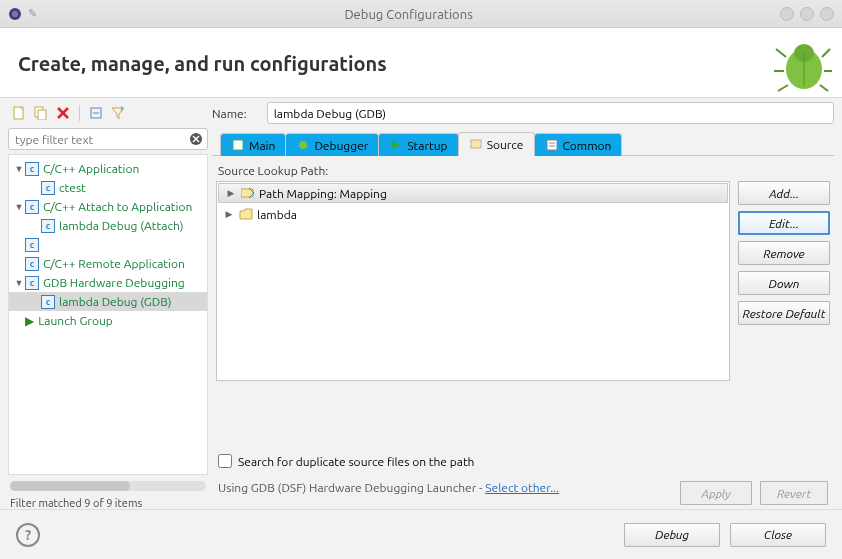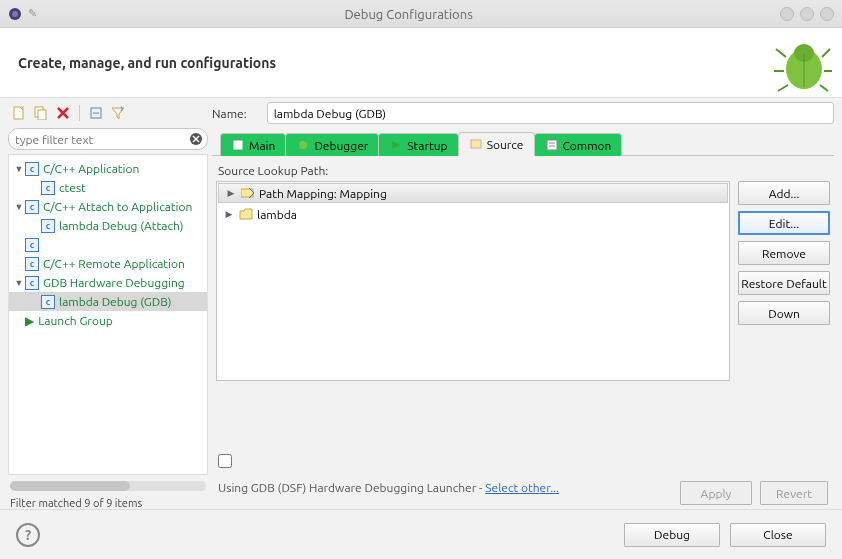--- a/index.html
+++ b/index.html
@@ -7,35 +7,35 @@
 
 
 .titlebar { height: 28px; background: linear-gradient(#e8e8e8,#dedede); display:flex; align-items:center; padding:0 8px; border-bottom:1px solid #cfcfcf; }
 .titlebar .left-icons { display:flex; gap:6px; align-items:center; }
 .titlebar .title { flex:1; text-align:center; color:#666; font-size:13px; }
 .titlebar .right-icons { display:flex; gap:6px; }
 .wbtn { width:14px; height:14px; border-radius:50%; background:#d4d4d4; border:1px solid #bbb; }
 
 
 .header { height:70px; display:flex; align-items:center; padding:0 18px; background:#fff; border-bottom:1px solid #ddd; position:relative; border-top:1px solid #fff;}
-.header h1 { font-size:14px; font-weight:bold; color:#333; }
+.header h1 { font-size:20px; font-weight:bold; color:#333; }
 .bug { position:absolute; right:10px; top:8px; }
 
 
 .main { display:flex; height: calc(559px - 28px - 70px - 50px); padding:4px 8px 0 8px; gap:4px; }
 .leftpane { width:200px; display:flex; flex-direction:column; }
 .rightpane { flex:1; display:flex; flex-direction:column; }
 
 
 .toolbar { display:flex; align-items:center; gap:4px; padding:2px 0 6px 2px; }
 .tb-sep { width:1px; height:16px; background:#ccc; margin:0 3px; }
 .tb-btn { width:18px; height:18px; display:flex; align-items:center; justify-content:center; cursor:pointer; }
 
 .filter-wrap { position:relative; margin-bottom:4px; }
-.filter { width:100%; height:22px; border:1px solid #c8c8c8; border-radius:10px; padding:0 38px 0 6px; color:#888; background:#fff; }
+.filter { width:100%; height:22px; border:1px solid #c8c8c8; border-radius:3px; padding:0 38px 0 6px; color:#888; background:#fff; }
 .filter-clear { position:absolute; right:4px; top:3px; width:16px; height:16px; display:flex; align-items:center; justify-content:center; cursor:pointer; }
 
 
 .tree { flex:1; background:#fff; border:1px solid #ddd; overflow-y:auto; overflow-x:auto; padding:4px 0; }
 .tree-row { display:flex; align-items:center; height:19px; padding:0 4px; white-space:nowrap; cursor:pointer; }
 .tree-row.selected { background:#d8d8d8; }
 .tw { width:12px; display:inline-flex; justify-content:center; color:#666; font-size:9px;}
 .c-icon { display:inline-flex; width:14px; height:14px; border:1px solid #3a7fc4; color:#3a7fc4; font-weight:bold; font-size:9px; align-items:center; justify-content:center; margin-right:4px; background:#eaf3fb; }
 .tree-label { color:#15803d; }
 .indent1 { padding-left:16px; }
@@ -46,32 +46,32 @@
 .scroll-thumb { position:absolute; left:0; top:0; height:10px; width:120px; background:#c6c6c6; border-radius:5px; }
 
 .filter-status { font-size:11px; color:#444; padding:4px 2px 0 2px; }
 
 
 .name-row { display:flex; align-items:center; gap:20px; margin:0 0 6px 0; }
 .name-row label { color:#333; }
 .name-input { flex:1; height:22px; border:1px solid #c8c8c8; border-radius:3px; padding:0 6px; background:#fff; }
 
 .tabbar { display:flex; align-items:flex-end; height:26px; border-bottom:1px solid #c5c5c5; padding-left:8px; gap:0; }
-.tab { display:flex; align-items:center; gap:4px; padding:4px 10px; border:1px solid #c5c5c5; border-bottom:none; background:#22c55e; border-top-left-radius:4px; border-top-right-radius:4px; margin-right:-1px; cursor:pointer; position:relative; top:1px;}
+.tab { display:flex; align-items:center; gap:4px; padding:4px 10px; border:1px solid #c5c5c5; border-bottom:none; background:#0ea5e9; border-top-left-radius:4px; border-top-right-radius:4px; margin-right:-1px; cursor:pointer; position:relative; top:1px;}
 .tab.active { background:#f2f2f2; border-bottom:1px solid #f2f2f2; }
 .tab span.icon { width:14px; height:14px; display:inline-flex; align-items:center; justify-content:center; }
 
 .panel-body { flex:1; display:flex; flex-direction:column; padding:6px 4px 0 4px; }
 .panel-label { color:#333; margin:2px 0 4px 2px; }
 .src-area { display:flex; gap:8px; flex:1; }
 .src-list { flex:1; background:#fff; border:1px solid #c6c6c6; height:200px; }
 .src-row { display:flex; align-items:center; height:20px; padding:0 6px; gap:4px; cursor:pointer; }
 .src-row.sel { background:linear-gradient(#f4f4f4,#e0e0e0); border:1px solid #c9c9c9; margin:1px; }
 .src-btns { display:flex; flex-direction:column; gap:6px; width:92px; }
-.btn { height:24px; border:1px solid #b5b5b5; border-radius:1px; background:linear-gradient(#fdfdfd,#e8e8e8); cursor:pointer; }
+.btn { height:24px; border:1px solid #b5b5b5; border-radius:1px; background:linear-gradient(#fdfdfd,#e8e8e8); cursor:pointer;font-style:italic; }
 .btn:disabled { color:#999; background:#eee; cursor:default; }
 .btn.primary-sel { border:2px solid #4a90d9; background:linear-gradient(#fdfdfd,#e4eefb); }
 
 .checkbox-row { display:flex; align-items:center; gap:6px; margin:10px 0 8px 2px; }
 .checkbox-row input { width:14px; height:14px; }
 
 .launcher-row { display:flex; justify-content:space-between; padding:4px 2px; border-top:1px solid #ddd0; }
 .launcher-row .txt { color:#555; }
 .launcher-row a { color:#2a6bbf; text-decoration:underline; cursor:pointer; }
 .apply-group { display:flex; gap:8px; }
@@ -284,26 +284,27 @@
                   <path d="M1 3 L5 3 L6 1 L13 1 L13 11 L1 11 Z" fill="#f7e9a0" stroke="#c9a94b"></path>
                 </svg>
               </span>
             <span>lambda</span>
           </div>
         </div>
         <div class="src-btns">
           <button class="btn">Add...</button>
           <button class="btn primary-sel">Edit...</button>
           <button class="btn">Remove</button>
+          <button class="btn">Down</button>
           <button class="btn">Restore Default</button>
-          <button class="btn">Down</button>
         </div>
       </div>
       <div class="checkbox-row">
         <input type="checkbox" style="">
+        <span>Search for duplicate source files on the path</span>
       </div>
       <div class="launcher-row">
         <div class="txt">
           <span>Using GDB (DSF) Hardware Debugging Launcher - </span><a>Select other...</a>
         </div>
         <div class="apply-group">
           <button class="btn" disabled="" style="width:72px">Apply</button>
           <button class="btn" disabled="" style="width:68px">Revert</button>
         </div>
       </div>

